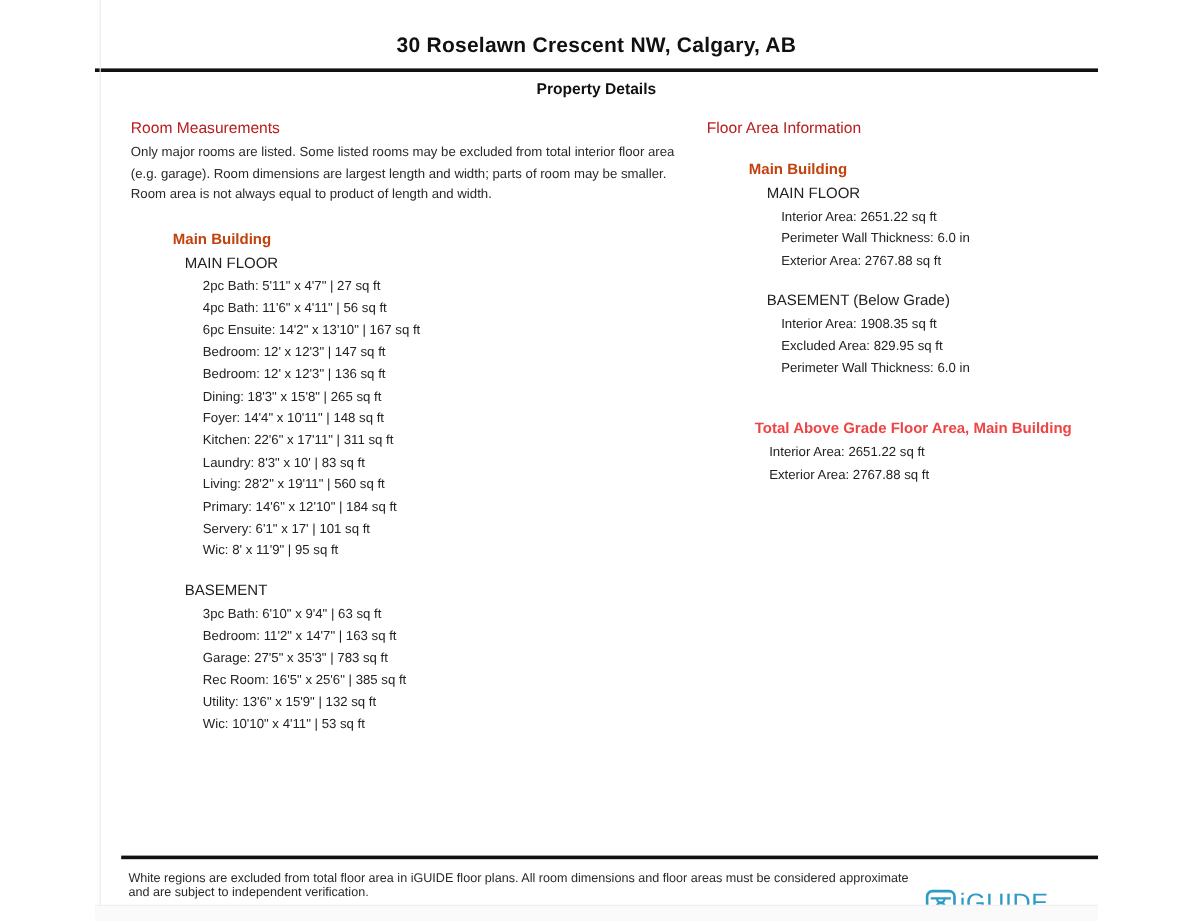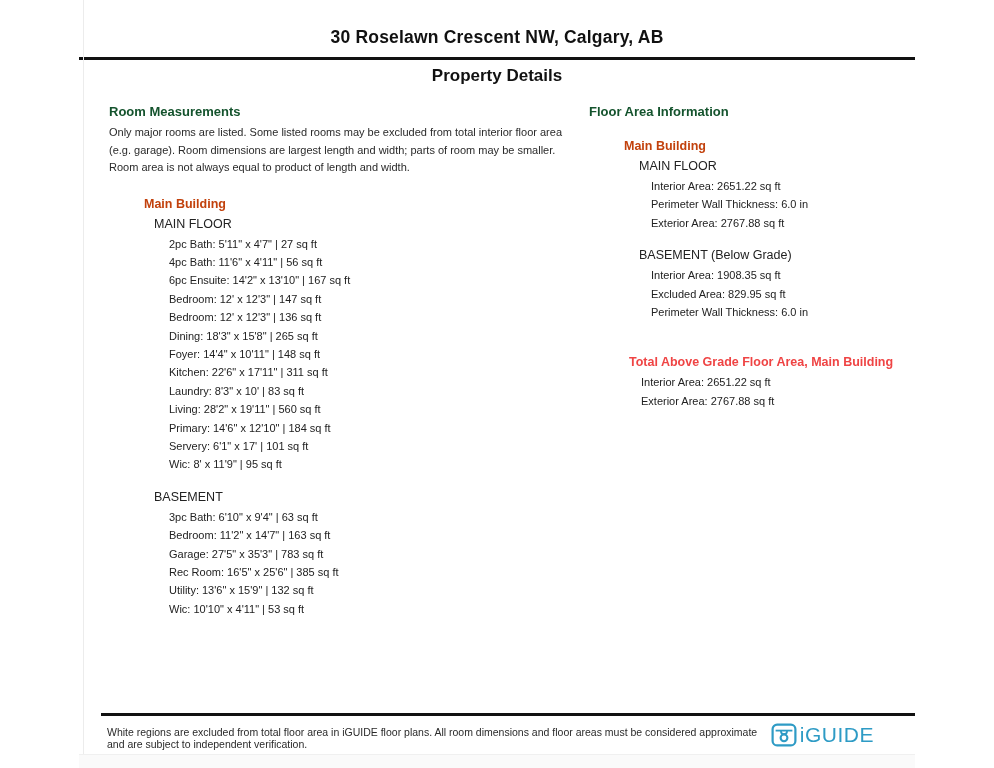--- a/index.html
+++ b/index.html
@@ -20,27 +20,27 @@
   }
 
   header { text-align:center; }
   .page-title {
     padding-top:27px; font-size:17.5px; font-weight:bold; color:#111;
     letter-spacing:0.2px;
   }
   .header-divider {
     width:950px; height:3px; background:#111; margin:9px auto 0 auto;
   }
-  .page-subtitle { margin-top:6px; font-size:17px; font-weight:bold; color:#111; }
+  .page-subtitle { margin-top:6px; font-size:13px; font-weight:bold; color:#111; }
 
   main.columns { display:flex; margin-top:18px; padding-left:30px; }
   .col-left  { width:470px; flex:0 0 470px; }
   .col-right { width:474px; flex:0 0 474px; margin-left:10px; }
 
-  .section-heading { font-size:13px; font-weight:bold; color:#14532d; }
+  .section-heading { font-size:13px; font-weight:normal; color:#b91c1c; }
   .section-desc {
     margin-top:5px; font-size:11px; line-height:17.5px; color:#2a2a2a;
     width:465px;
   }
 
   .building { padding-left:35px; margin-top:20px; }
   .building-name { font-size:12.5px; font-weight:bold; color:#c2410c; }
   .floor { margin-top:4px; }
   .floor + .floor { margin-top:14px; }
   .floor-name-left  { padding-left:10px; font-size:12.5px; color:#222; line-height:18px; }
@@ -53,21 +53,21 @@
   .total-heading { font-size:12.5px; font-weight:bold; color:#ef4444; }
   .total-stats { padding-left:12px; margin-top:4px; }
 
   footer { position:absolute; left:0; right:0; top:713px; }
   .footer-divider { width:950px; height:3px; background:#111; margin-left:22px; }
   .footer-row {
     display:flex; justify-content:space-between; align-items:flex-start;
     padding:5px 41px 0 28px;
   }
   .disclaimer { font-size:10.5px; color:#2a2a2a; margin-top:5px; width:790px; }
-  .logo { display:flex; align-items:flex-end; color:#2e9bc5; margin-top:1px; }
+  .logo { display:flex; align-items:flex-end; color:#2e9bc5; margin-top:19px; }
   .logo svg { display:block; }
   .logo-text {
     font-size:21px; letter-spacing:0.5px; margin-left:3px; line-height:26px;
   }
 </style>
 </head>
 <body>
 
 <div class="page">
 

